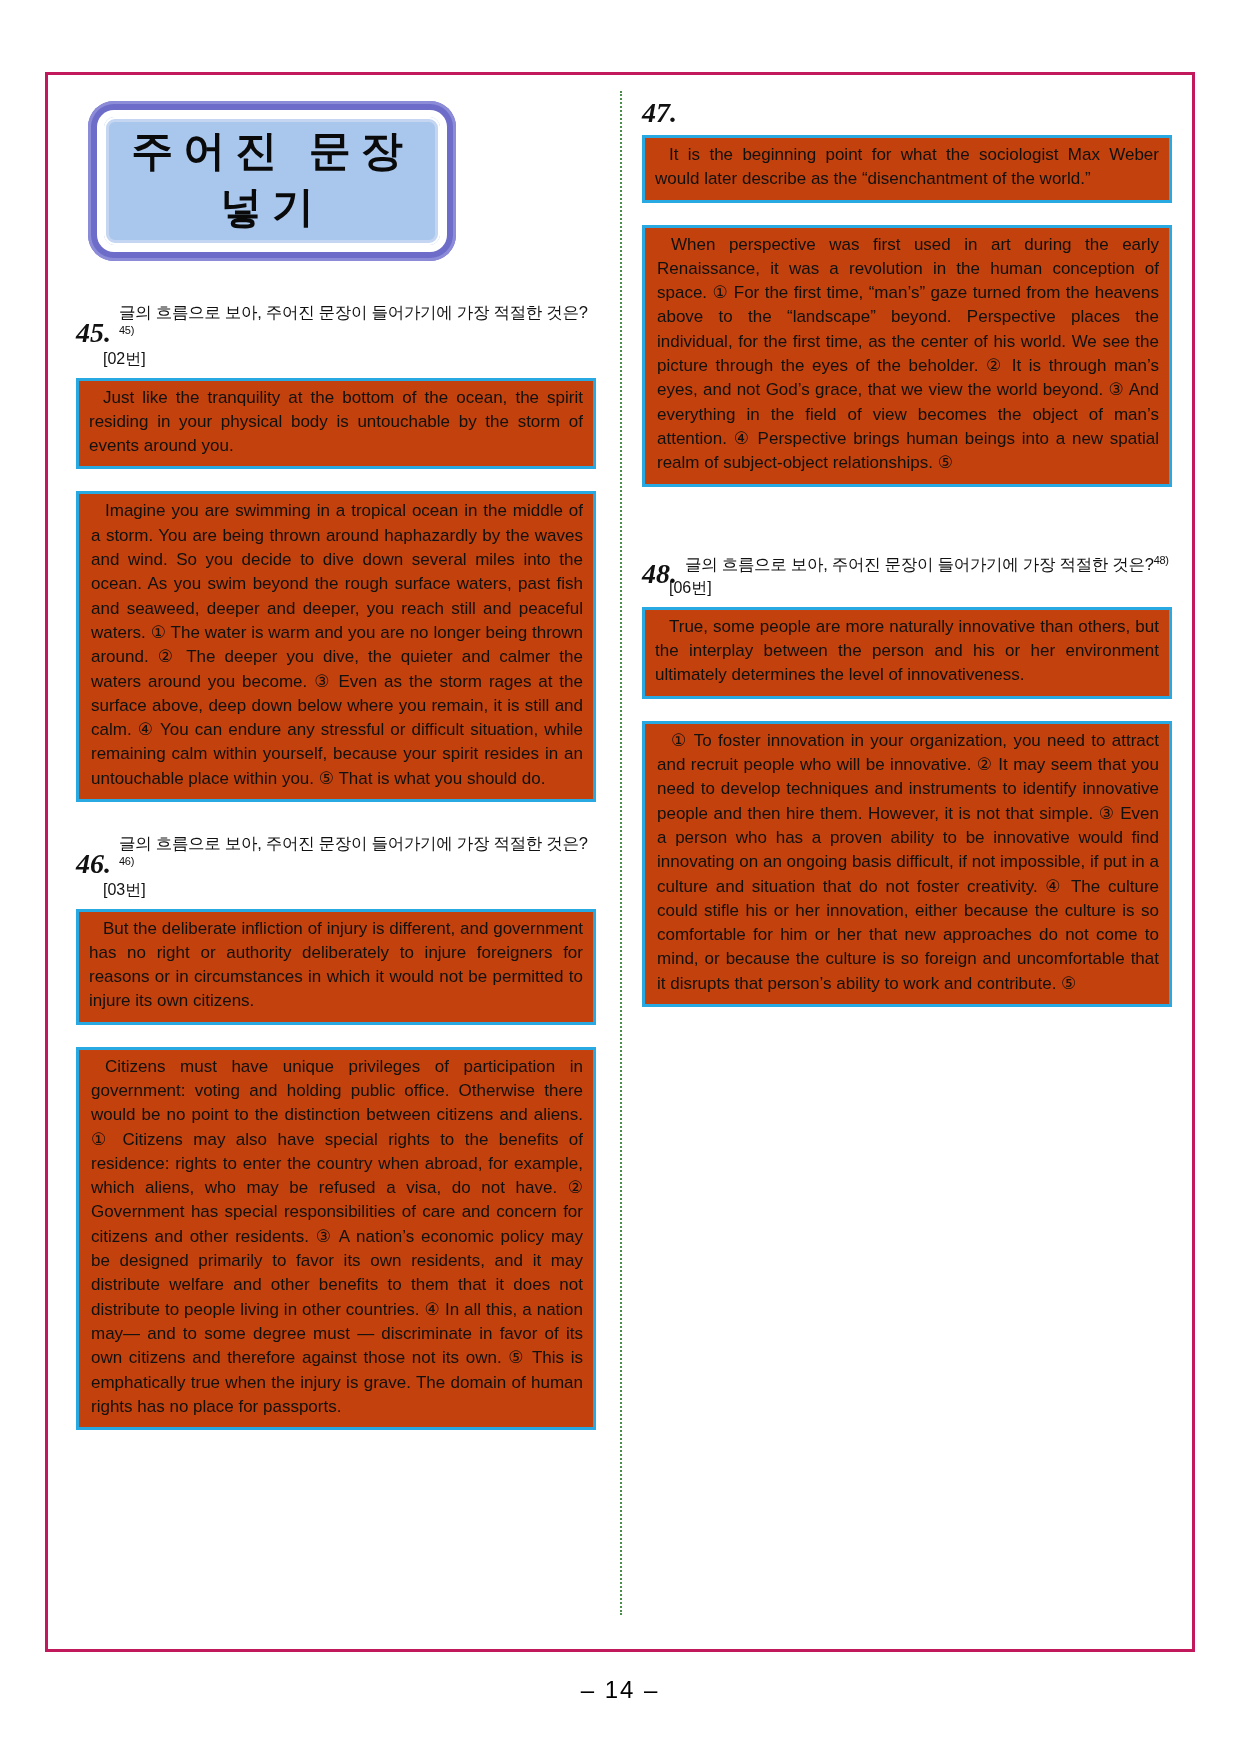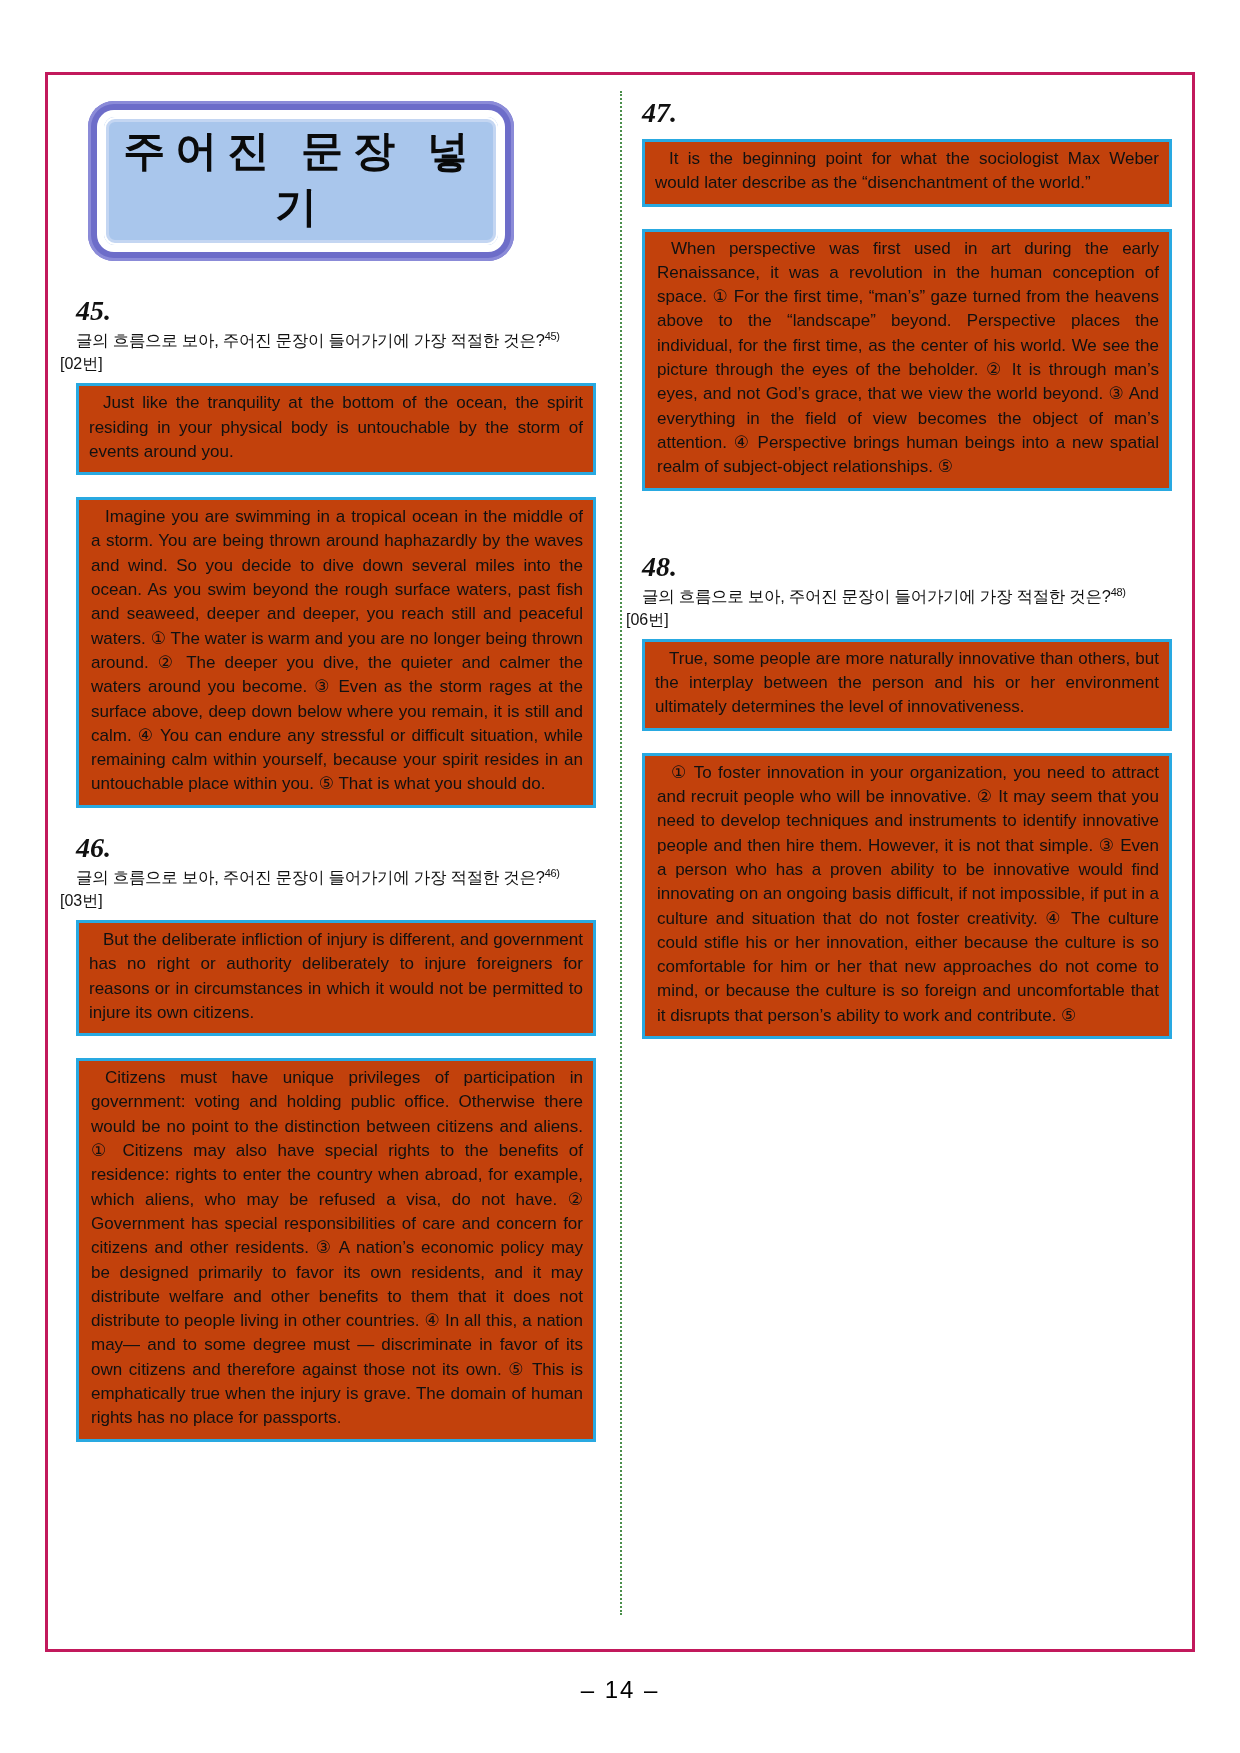--- a/index.html
+++ b/index.html
@@ -15,35 +15,35 @@
   }
   .col-divider {
     position:absolute; left:572px; top:16px; bottom:34px; width:0;
     border-left:2px dotted #4a8f4a;
   }
   .col { position:absolute; top:24px; }
   .col.left  { left:28px;  width:520px; }
   .col.right { left:594px; width:530px; }
 
   
-  .banner { background:#6d6dc9; border-radius:26px; padding:9px; width:426px;
+  .banner { background:#6d6dc9; border-radius:26px; padding:9px; width:368px;
             margin:2px 0 36px 12px; box-shadow: inset 0 0 0 3px #8b8bd8; }
   .banner-white { background:#ffffff; border-radius:17px; padding:7px; }
   .banner-blue {
     background:#a9c6ec; border-radius:11px; text-align:center;
     box-shadow: inset 0 0 0 2px #ffffff, inset 0 0 0 5px #c4d6f2;
     padding:6px 0 10px;
   }
   .banner-blue span {
     font-size:42px; font-weight:bold; letter-spacing:10px; color:#0a0a0a;
   }
 
   
   .question { margin-bottom:26px; }
-  .q-header { display:flex; align-items:flex-start;flex-direction:column; }
+  .q-header { display:flex; align-items:center; }
   .q-num {
     font-family:"Liberation Serif","DejaVu Serif",serif;
     font-style:italic; font-weight:bold; font-size:28px; line-height:1.0;
     margin-right:8px; white-space:nowrap;
   }
   .q-text { flex:1; padding-top:4px; }
   .q-prompt { font-size:16.5px; line-height:1.35; letter-spacing:-0.3px; }
   .q-foot { font-size:11px; vertical-align:super; line-height:0; }
   .q-source { font-size:16px; margin:3px 0 0 -16px; }
 

